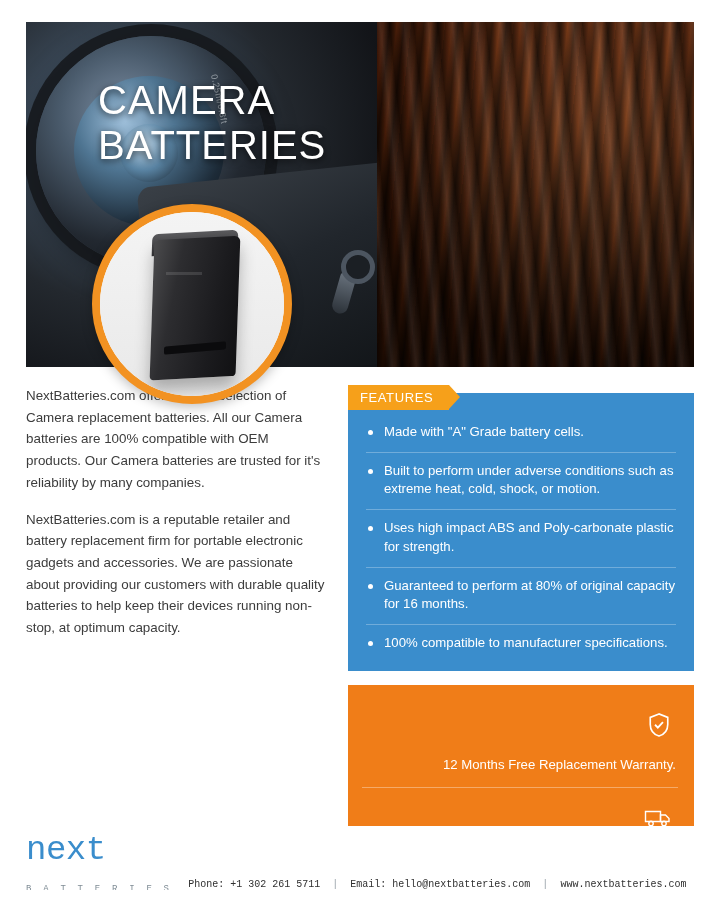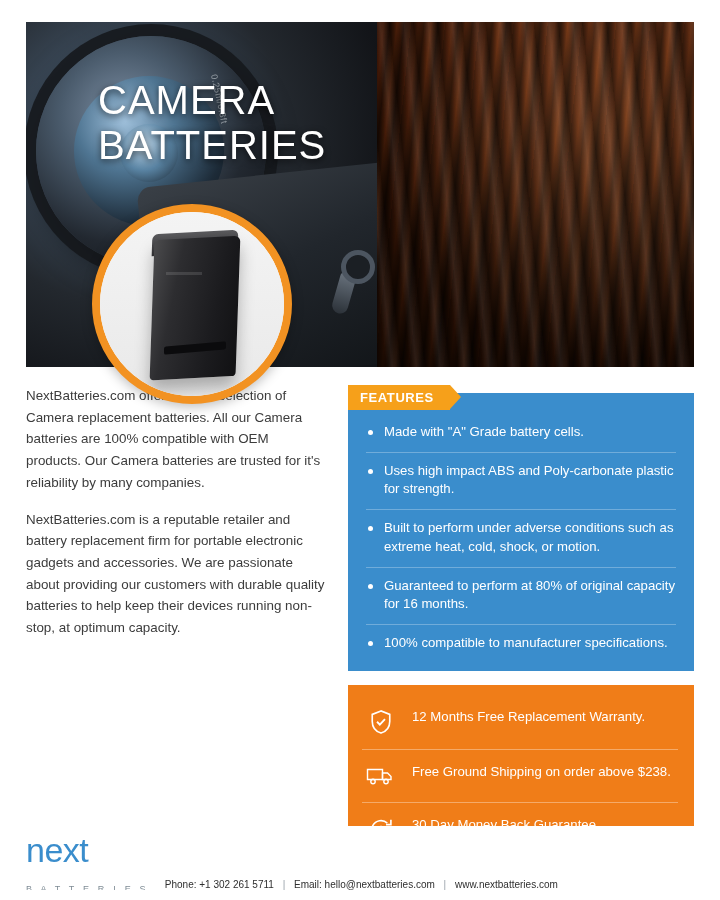--- a/index.html
+++ b/index.html
@@ -184,21 +184,21 @@
   }
 
   
   .feat-head-wrap { position: relative; height: 24px; }
   .feat-head {
     position: absolute;
     left: 0; top: 0;
     background: #f6a01a;
     color: #ffffff;
     font-size: 13px;
-    font-weight: bold;
+    font-weight: normal;
     letter-spacing: .6px;
     padding: 5px 16px 5px 12px;
     z-index: 3;
   }
   .feat-head:after {
     content: "";
     position: absolute;
     right: -11px; top: 0;
     border-top: 12px solid transparent;
     border-bottom: 12px solid transparent;
@@ -230,43 +230,45 @@
   }
 
   
   .offers {
     background: #f07d18;
     margin-top: 14px;
     padding: 10px 16px 12px 14px;
   }
   .offer {
     display: flex;
-    align-items: flex-start;
+    align-items: flex-end;
     gap: 14px;
     padding: 13px 2px;
     border-bottom: 1px solid rgba(255,255,255,.35);
+    flex-direction: column;
   }
   .offer:last-child { border-bottom: none; }
   .offer-text {
     color: #ffffff;
     font-size: 13.2px;
     line-height: 1.4;
   }
   .offer-icon { width: 34px; flex: 0 0 34px; display:flex; align-items:center; justify-content:center; }
 
   
   .footer {
     position: absolute;
     left: 0; bottom: 0;
     width: 720px;
     height: 74px;
     background: #ffffff;
     border-top: 0;
     display: flex;
     align-items: center;
+    font-family: Liberation Mono, monospace;
   }
   .footer-inner {
     display: flex;
     align-items: flex-end;
     gap: 16px;
     padding-left: 26px;
     width: 100%;
   }
   .logo-next {
     color: #3a8dcc;
@@ -340,22 +342,22 @@
 
     <div class="col-right">
 
       <div class="feat-head-wrap">
         <div class="feat-head">FEATURES</div>
       </div>
 
       <div class="features">
         <ul class="feat-list">
           <li>Made with "A" Grade battery cells.</li>
+          <li>Built to perform under adverse conditions such as extreme heat, cold, shock, or motion.</li>
           <li>Uses high impact ABS and Poly-carbonate plastic for strength.</li>
-          <li>Built to perform under adverse conditions such as extreme heat, cold, shock, or motion.</li>
           <li>Guaranteed to perform at 80% of original capacity for 16 months.</li>
           <li>100% compatible to manufacturer specifications.</li>
         </ul>
       </div>
 
       <div class="offers">
 
         <div class="offer">
           <span class="offer-icon">
             <svg width="28" height="28" viewBox="0 0 24 24" fill="none" stroke="#ffffff" stroke-width="1.4">

